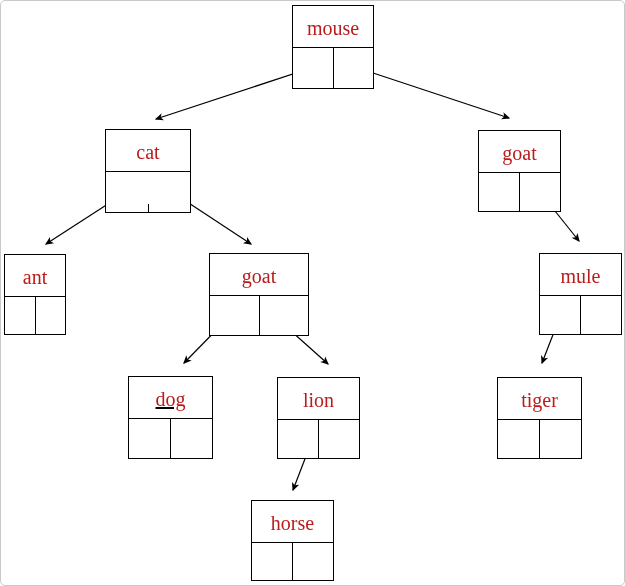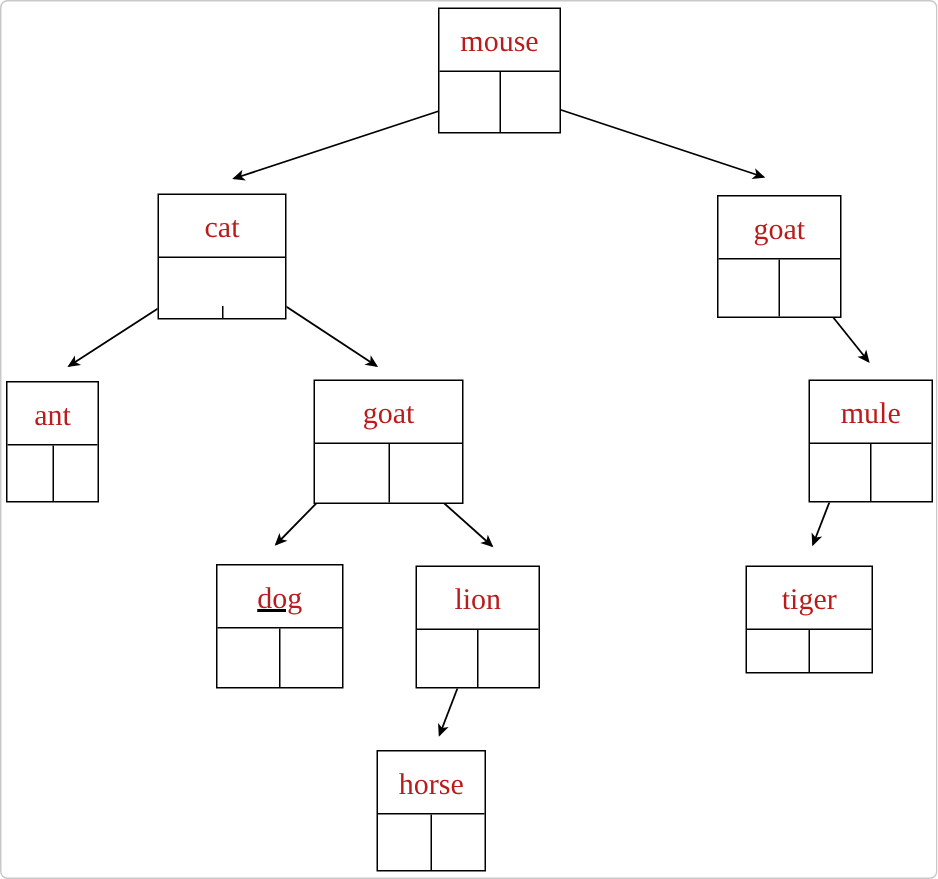--- a/index.html
+++ b/index.html
@@ -115,42 +115,42 @@
           <div class="ptr-cell right"></div>
         </div>
       </div>
       <div class="node" style="left: 538px; top: 252px; width: 83px; height: 82px; border-color: rgb(0, 0, 0);">
         <div class="node-label" style="height: 42px; border-color: rgb(0, 0, 0);">mule</div>
         <div class="node-pointers">
           <div class="ptr-cell left" style="border-color: rgb(0, 0, 0);"></div>
           <div class="ptr-cell right"></div>
         </div>
       </div>
-      <div class="node" style="left: 143px; top: 375px; width: 85px; height: 83px; border-color: rgb(0, 0, 0); text-decoration: underline;">
+      <div class="node" style="left: 127px; top: 375px; width: 85px; height: 83px; border-color: rgb(0, 0, 0); text-decoration: underline;">
         <div class="node-label" style="height: 42px; border-color: rgb(0, 0, 0);">dog</div>
         <div class="node-pointers">
           <div class="ptr-cell left" style="border-color: rgb(0, 0, 0);"></div>
           <div class="ptr-cell right"></div>
         </div>
       </div>
       <div class="node" style="left: 276px; top: 376px; width: 83px; height: 82px; border-color: rgb(0, 0, 0);">
         <div class="node-label" style="height: 42px; border-color: rgb(0, 0, 0);">lion</div>
         <div class="node-pointers">
           <div class="ptr-cell left" style="border-color: rgb(0, 0, 0);"></div>
           <div class="ptr-cell right"></div>
         </div>
       </div>
-      <div class="node" style="left: 496px; top: 376px; width: 85px; height: 72px; border-color: rgb(0, 0, 0);">
+      <div class="node" style="left: 496px; top: 376px; width: 85px; height: 82px; border-color: rgb(0, 0, 0);">
         <div class="node-label" style="height: 42px; border-color: rgb(0, 0, 0);">tiger</div>
         <div class="node-pointers">
           <div class="ptr-cell left" style="border-color: rgb(0, 0, 0);"></div>
           <div class="ptr-cell right"></div>
         </div>
       </div>
-      <div class="node" style="left: 250px; top: 499px; width: 73px; height: 81px; border-color: rgb(0, 0, 0);">
+      <div class="node" style="left: 250px; top: 499px; width: 83px; height: 81px; border-color: rgb(0, 0, 0);">
         <div class="node-label" style="height: 42px; border-color: rgb(0, 0, 0);">horse</div>
         <div class="node-pointers">
           <div class="ptr-cell left" style="border-color: rgb(0, 0, 0);"></div>
           <div class="ptr-cell right"></div>
         </div>
       </div>
     </div>
 </div>
 
 </body></html>

